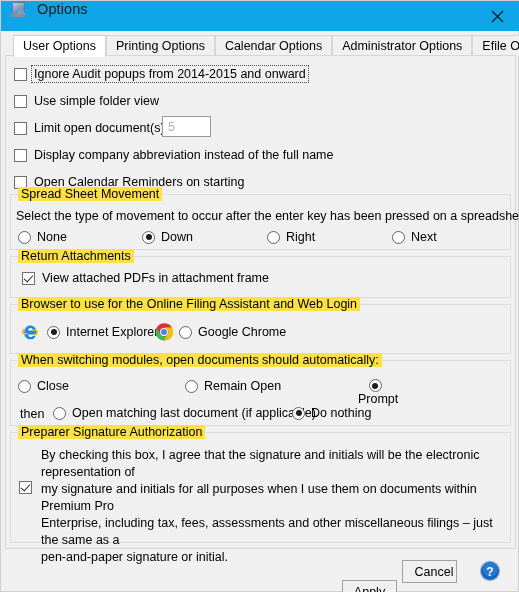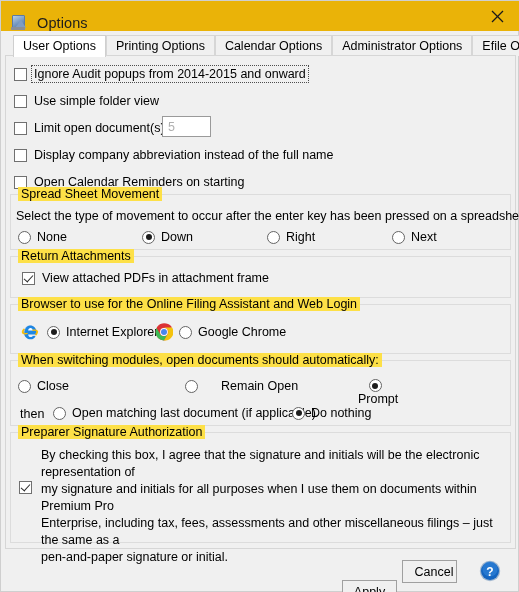--- a/index.html
+++ b/index.html
@@ -24,23 +24,23 @@
     box-sizing: border-box;
     border: 1px solid #cfcfcf;
   }
 
   
   .titlebar {
     position: absolute;
     left: 0; top: 0;
     width: 519px;
     height: 30px;
-    background: #eab308;
-    display: flex;
-    align-items: flex-end;
+    background: #0ea5e9;
+    display: flex;
+    align-items: flex-start;
   }
   .title-icon {
     margin-left: 9px;
     width: 17px;
     height: 17px;
     position: relative;
   }
   .title-icon .doc {
     position: absolute;
     left: 2px; top: 1px;
@@ -397,21 +397,21 @@
       </div>
     </div>
 
     <div class="group" style="left:4px; top:304px; width:501px; height:66px;">
       <div class="legend">When switching modules, open documents should automatically:</div>
 
       <div class="rb-row" style="left:7px; top:18px;">
         <div class="radio"></div>
         <div class="rb-label">Close</div>
       </div>
-      <div class="rb-row" style="left:174px; top:18px;gap:17px;">
+      <div class="rb-row" style="left:174px; top:18px;">
         <div class="radio"></div>
         <div class="rb-label">Remain Open</div>
       </div>
       <div class="rb-row" style="left:341px; top:18px;flex-direction:column;">
         <div class="radio checked"></div>
         <div class="rb-label">Prompt</div>
       </div>
 
       <div class="group-text" style="left:9px; top:46px;text-align:center;">then</div>
       <div class="rb-row" style="left:42px; top:45px;">

